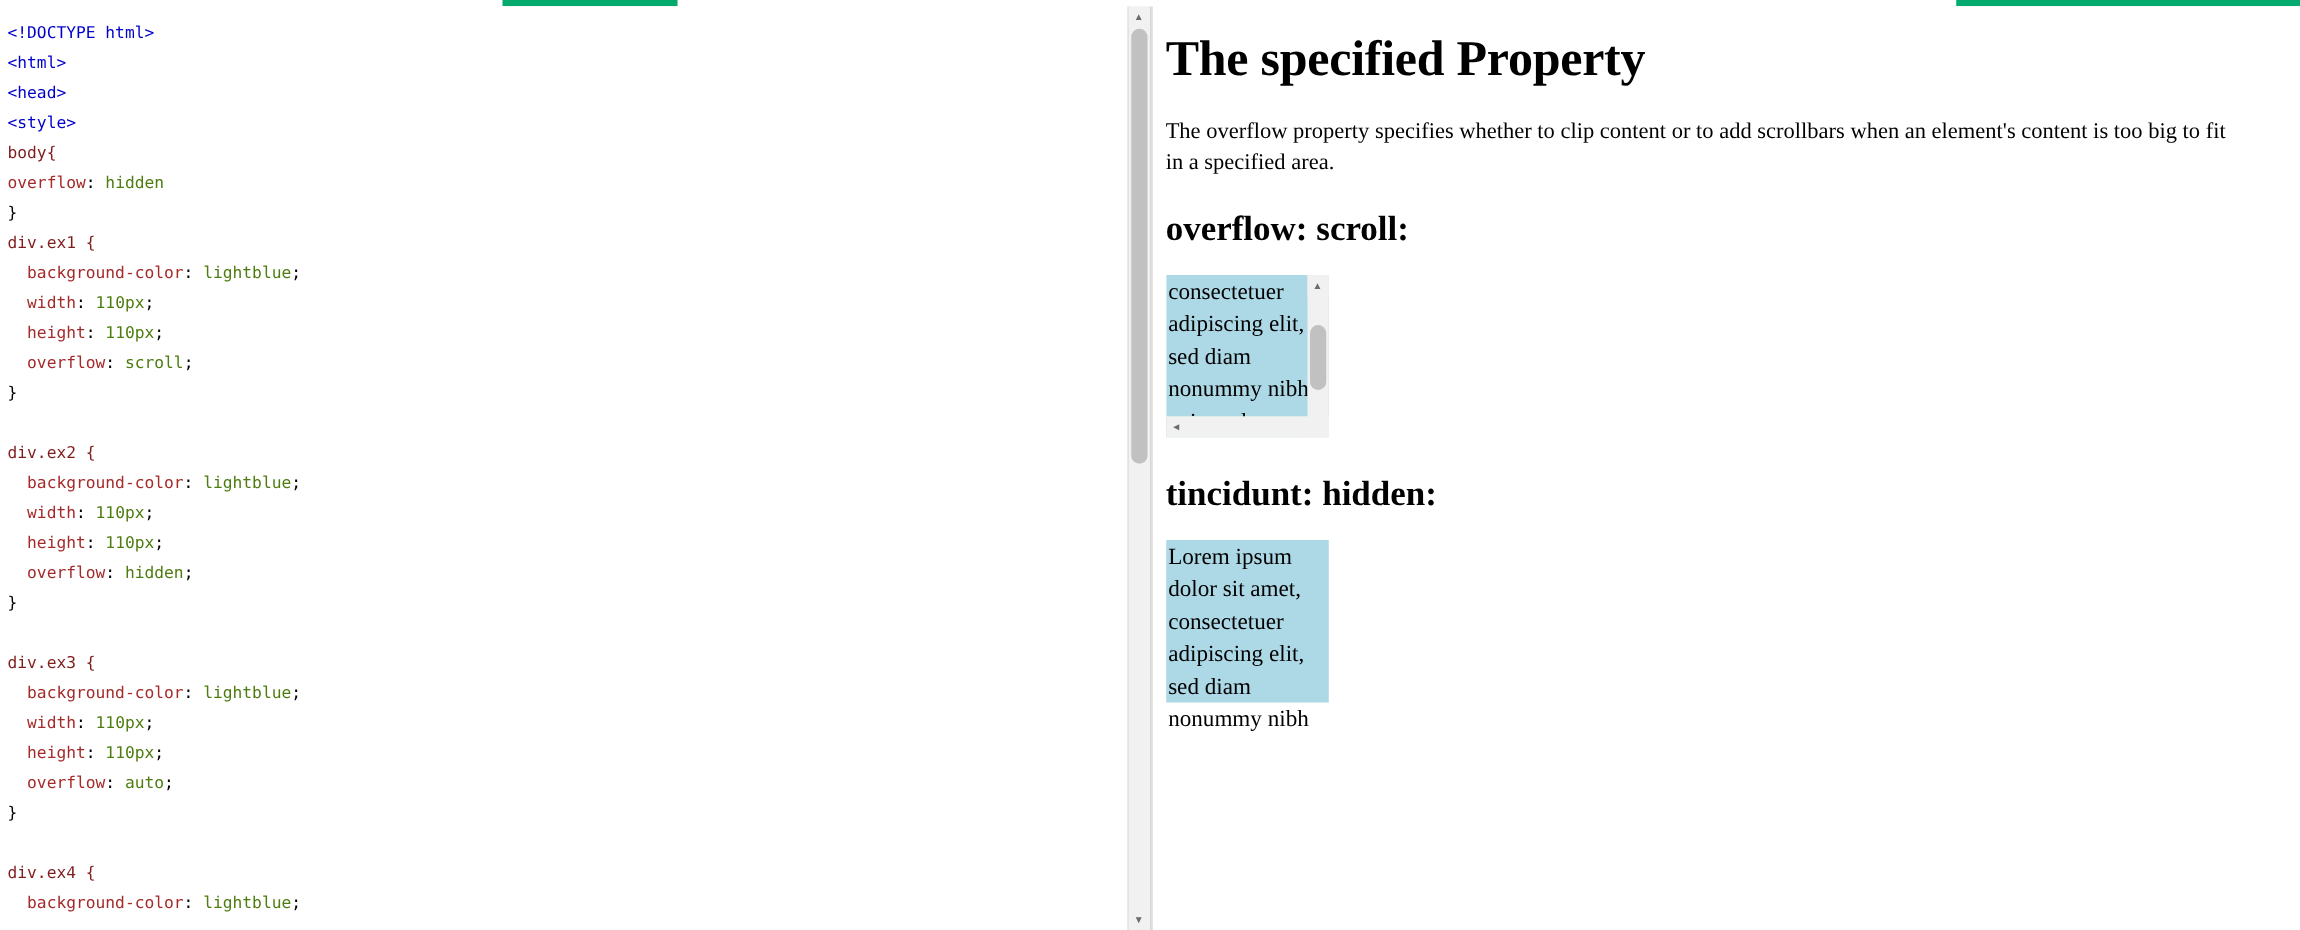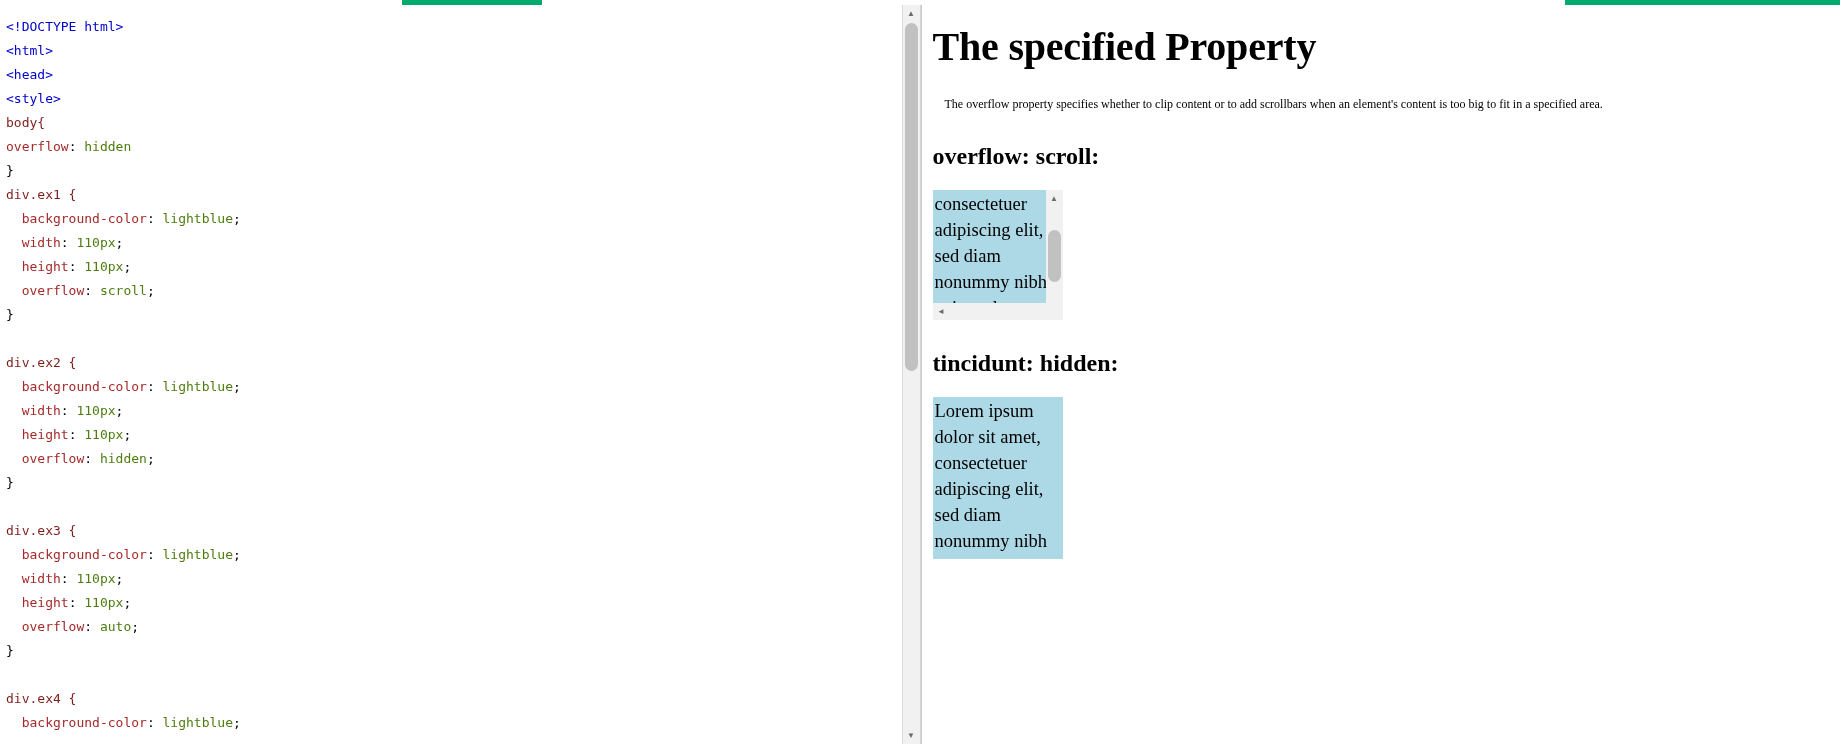--- a/index.html
+++ b/index.html
@@ -120,36 +120,36 @@
     padding-top: 18px;
   }
 
   .preview-h1 {
     font-size: 40px;
     font-weight: bold;
     margin: 0 0 22px 0;
     letter-spacing: -0.2px;
   }
   .preview-p {
-    font-size: 12px;
+    font-size: 18px;
     line-height: 25px;
-    margin: 0 0 26px 12px;
+    margin: 0 0 26px 0;
     max-width: 850px;
   }
   .preview-h2 {
-    font-size: 24px;
+    font-size: 28px;
     font-weight: bold;
     margin: 0 0 20px 0;
   }
 
   
   .demo-box {
     background: #add8e6;
     width: 130px;
-    height: 162px;
+    height: 130px;
     font-size: 18.5px;
     line-height: 26px;
     color: #000;
     box-sizing: content-box;
     margin-bottom: 28px;
     position: relative;
   }
   .demo-box .txt { padding: 1px 2px 0 2px; }
 
   

